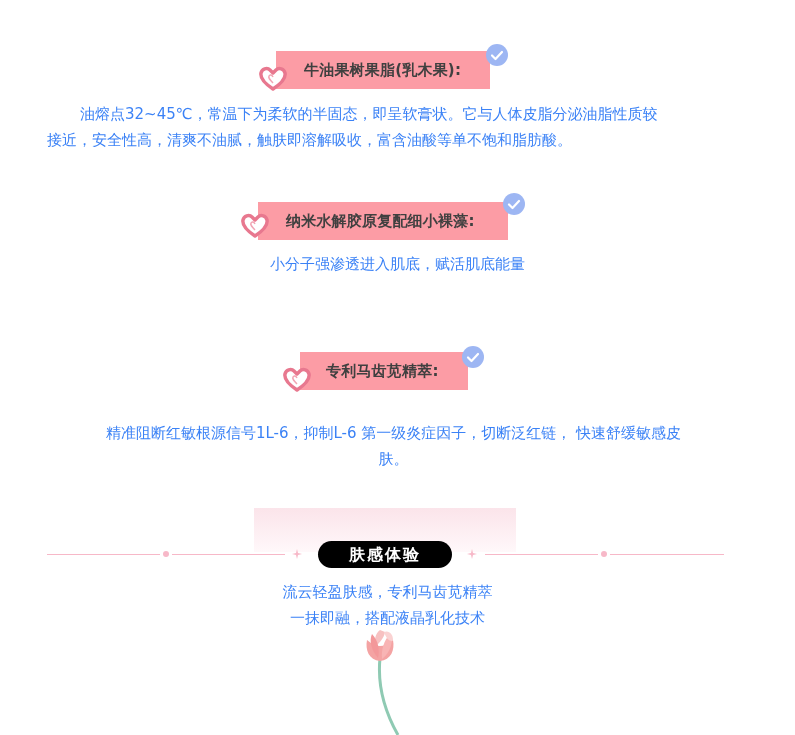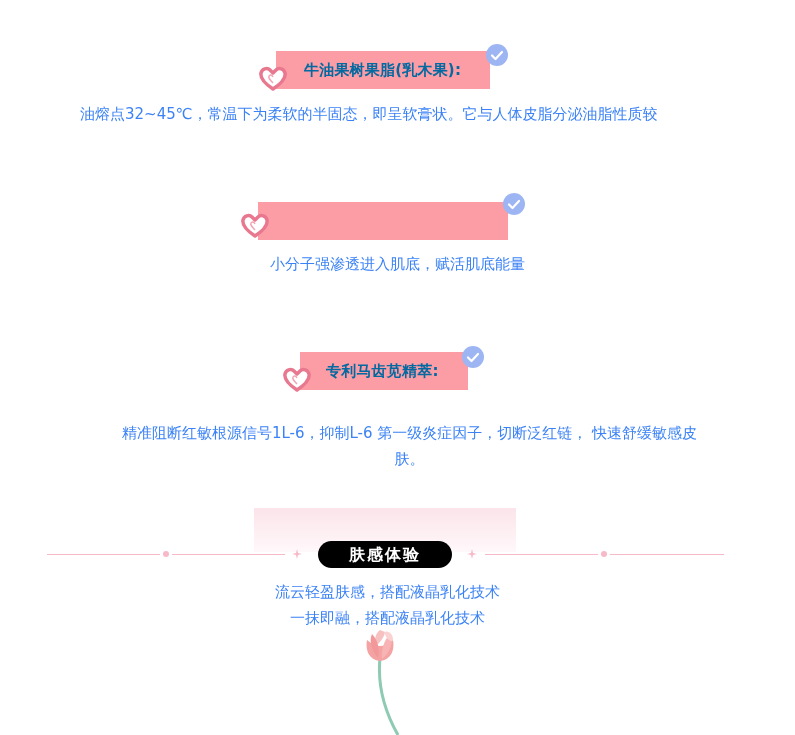--- a/index.html
+++ b/index.html
@@ -1,21 +1,21 @@
 <!DOCTYPE html>
 <html><head>
 <meta charset="utf-8">
 <style>
   html, body { margin:0; padding:0; background:#ffffff; }
   body { width:795px; height:735px; position:relative; overflow:hidden;
          font-family:"DejaVu Sans", "Liberation Sans", sans-serif; color:#333333; }
   .abs { position:absolute; }
   .title-block { position:absolute; height:48px; }
   .title-bar { position:absolute; top:11px; height:38px; background:#fc9ca5; }
-  .title-text { position:absolute; top:11px; height:36px; line-height:38px; color:#0369a1;
+  .title-text { position:absolute; top:11px; height:36px; line-height:38px; color:#404040;
                 font-weight:bold; font-size:15px; white-space:nowrap; letter-spacing:0.2px;}
   .heart { position:absolute; width:30px; height:30px; }
   .check { position:absolute; width:22px; height:22px; border-radius:50%; background:#9db6f3; }
   .check svg { display:block; }
   .para { position:absolute; font-size:15px; line-height:26px; color:#3b82f6; }
   .center { text-align:center; }
   .hline { position:absolute; height:1px; background:#f7b8c8; }
   .dot { position:absolute; width:6px; height:6px; border-radius:50%; background:#f7b8c8; }
   .spark { position:absolute; width:10px; height:10px; }
   .pill { position:absolute; left:318px; top:541px; width:134px; height:27px; border-radius:14px;
@@ -35,24 +35,26 @@
     <path d="M15 20 C12 17 10 15 11 13 C12 11 14 12 15 14" fill="none" stroke="#f2a5b4" stroke-width="1.5"></path>
   </svg>
   <div class="check" style="left:228px; top:4px;">
     <svg width="22" height="22" viewBox="0 0 22 22">
         <path d="M6 11.5 L9.5 15 L16 8" stroke="#fff" stroke-width="2.2" fill="none" stroke-linecap="round" stroke-linejoin="round"></path>
       </svg>
   </div>
 </div>
 <div class="para" style="left:47px; top:101px; width:700px;">
   <div style="padding-left:33px;">油熔点32~45℃，常温下为柔软的半固态，即呈软膏状。它与人体皮脂分泌油脂性质较</div>
+  <div>接近，安全性高，清爽不油腻，触肤即溶解吸收，富含油酸等单不饱和脂肪酸。</div>
 </div>
 
 <div class="title-block" style="left:240px; top:191px; width:290px;">
   <div class="title-bar" style="left:18px; width:250px;"></div>
+  <div class="title-text" style="left:46px;">纳米水解胶原复配细小裸藻:</div>
   <svg class="heart" style="left:0; top:19px;" viewBox="0 0 30 30">
     <path d="M15 26 C6 20 2 15 3 10 C4 6 9 4 12 7 L15 10 L18 7 C21 4 26 6 27 10 C28 15 24 20 15 26 Z" fill="#ffffff" stroke="#e8788f" stroke-width="3.5" stroke-linejoin="round"></path>
     <path d="M15 20 C12 17 10 15 11 13 C12 11 14 12 15 14" fill="none" stroke="#f2a5b4" stroke-width="1.5"></path>
   </svg>
   <div class="check" style="left:263px; top:2px;">
     <svg width="22" height="22" viewBox="0 0 22 22">
         <path d="M6 11.5 L9.5 15 L16 8" stroke="#fff" stroke-width="2.2" fill="none" stroke-linecap="round" stroke-linejoin="round"></path>
       </svg>
   </div>
 </div>
@@ -64,42 +66,42 @@
   <svg class="heart" style="left:0; top:23px;" viewBox="0 0 30 30">
     <path d="M15 26 C6 20 2 15 3 10 C4 6 9 4 12 7 L15 10 L18 7 C21 4 26 6 27 10 C28 15 24 20 15 26 Z" fill="#ffffff" stroke="#e8788f" stroke-width="3.5" stroke-linejoin="round"></path>
     <path d="M15 20 C12 17 10 15 11 13 C12 11 14 12 15 14" fill="none" stroke="#f2a5b4" stroke-width="1.5"></path>
   </svg>
   <div class="check" style="left:180px; top:5px;">
     <svg width="22" height="22" viewBox="0 0 22 22">
         <path d="M6 11.5 L9.5 15 L16 8" stroke="#fff" stroke-width="2.2" fill="none" stroke-linecap="round" stroke-linejoin="round"></path>
       </svg>
   </div>
 </div>
-<div class="para center" style="left:52px; top:420px; width:715px;">
+<div class="para center" style="left:36px; top:420px; width:715px;">
   <div>精准阻断红敏根源信号1L-6，抑制L-6 第一级炎症因子，切断泛红链， 快速舒缓敏感皮</div>
   <div>肤。</div>
 </div>
 
 <div class="fade-box"></div>
 <div class="hline" style="left:47px; top:554px; width:113px;"></div>
 <div class="dot" style="left:163px; top:551px;"></div>
 <div class="hline" style="left:172px; top:554px; width:113px;"></div>
 <svg class="spark" style="left:292px; top:549px;" viewBox="0 0 10 10">
   <path d="M5 0 L6 4 L10 5 L6 6 L5 10 L4 6 L0 5 L4 4 Z" fill="#f7b8c8"></path>
 </svg>
 <div class="pill">肤感体验</div>
 <svg class="spark" style="left:467px; top:549px;" viewBox="0 0 10 10">
   <path d="M5 0 L6 4 L10 5 L6 6 L5 10 L4 6 L0 5 L4 4 Z" fill="#f7b8c8"></path>
 </svg>
 <div class="hline" style="left:485px; top:554px; width:113px;"></div>
 <div class="dot" style="left:601px; top:551px;"></div>
 <div class="hline" style="left:610px; top:554px; width:114px;"></div>
 
 <div class="para center" style="left:0; top:579px; width:775px;">
-  <div>流云轻盈肤感，搭配液晶乳化技术</div>
+  <div>流云轻盈肤感，专利马齿苋精萃</div>
   <div>一抹即融，搭配液晶乳化技术</div>
 </div>
 
 <svg class="abs" style="left:360px; top:628px;" width="50" height="107" viewBox="0 0 50 107">
   <path d="M20 30 C18 50 20 75 38 107" stroke="#8fcab3" stroke-width="3" fill="none"></path>
   <path d="M7 12 C5 22 9 32 20 33 C31 32 35 22 33 12 C28 16 24 18 20 18 C16 18 12 16 7 12 Z" fill="#f4a3a3"></path>
   <path d="M20 2 C15 6 14 12 16 18 C20 14 24 10 25 4 Z" fill="#f7c1c1"></path>
   <path d="M12 6 C9 12 11 22 18 30 C20 22 18 12 12 6 Z" fill="#f3989a"></path>
   <path d="M30 6 C34 12 31 24 22 31 C21 22 24 12 30 6 Z" fill="#f8b4b4"></path>
   <path d="M24 4 C29 2 33 6 33 12 C30 14 27 12 24 4 Z" fill="#fad2d2"></path>

